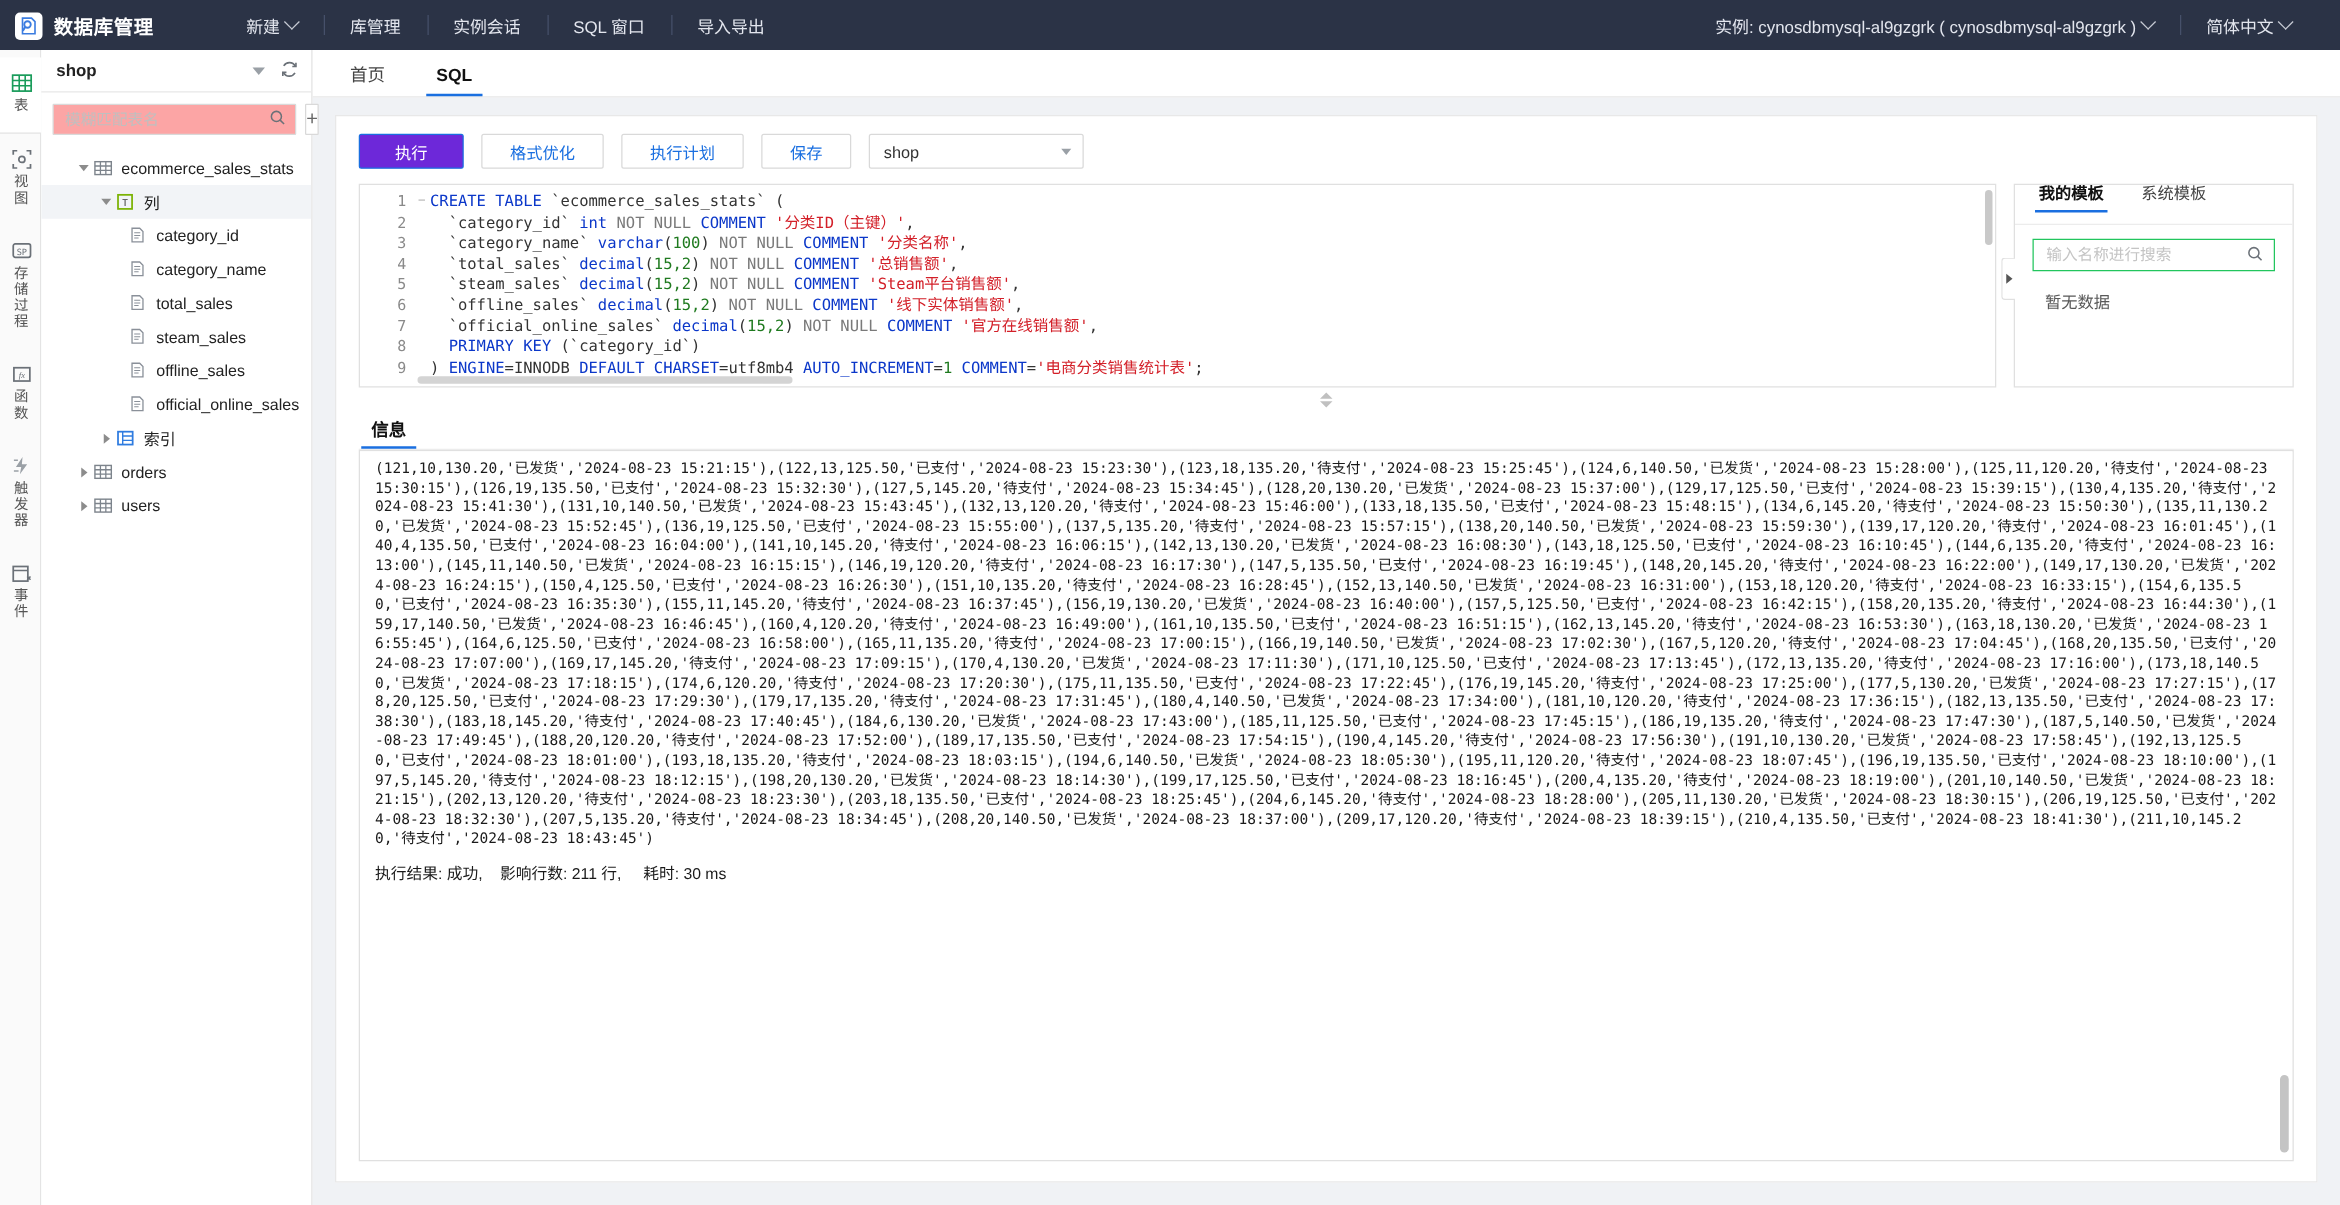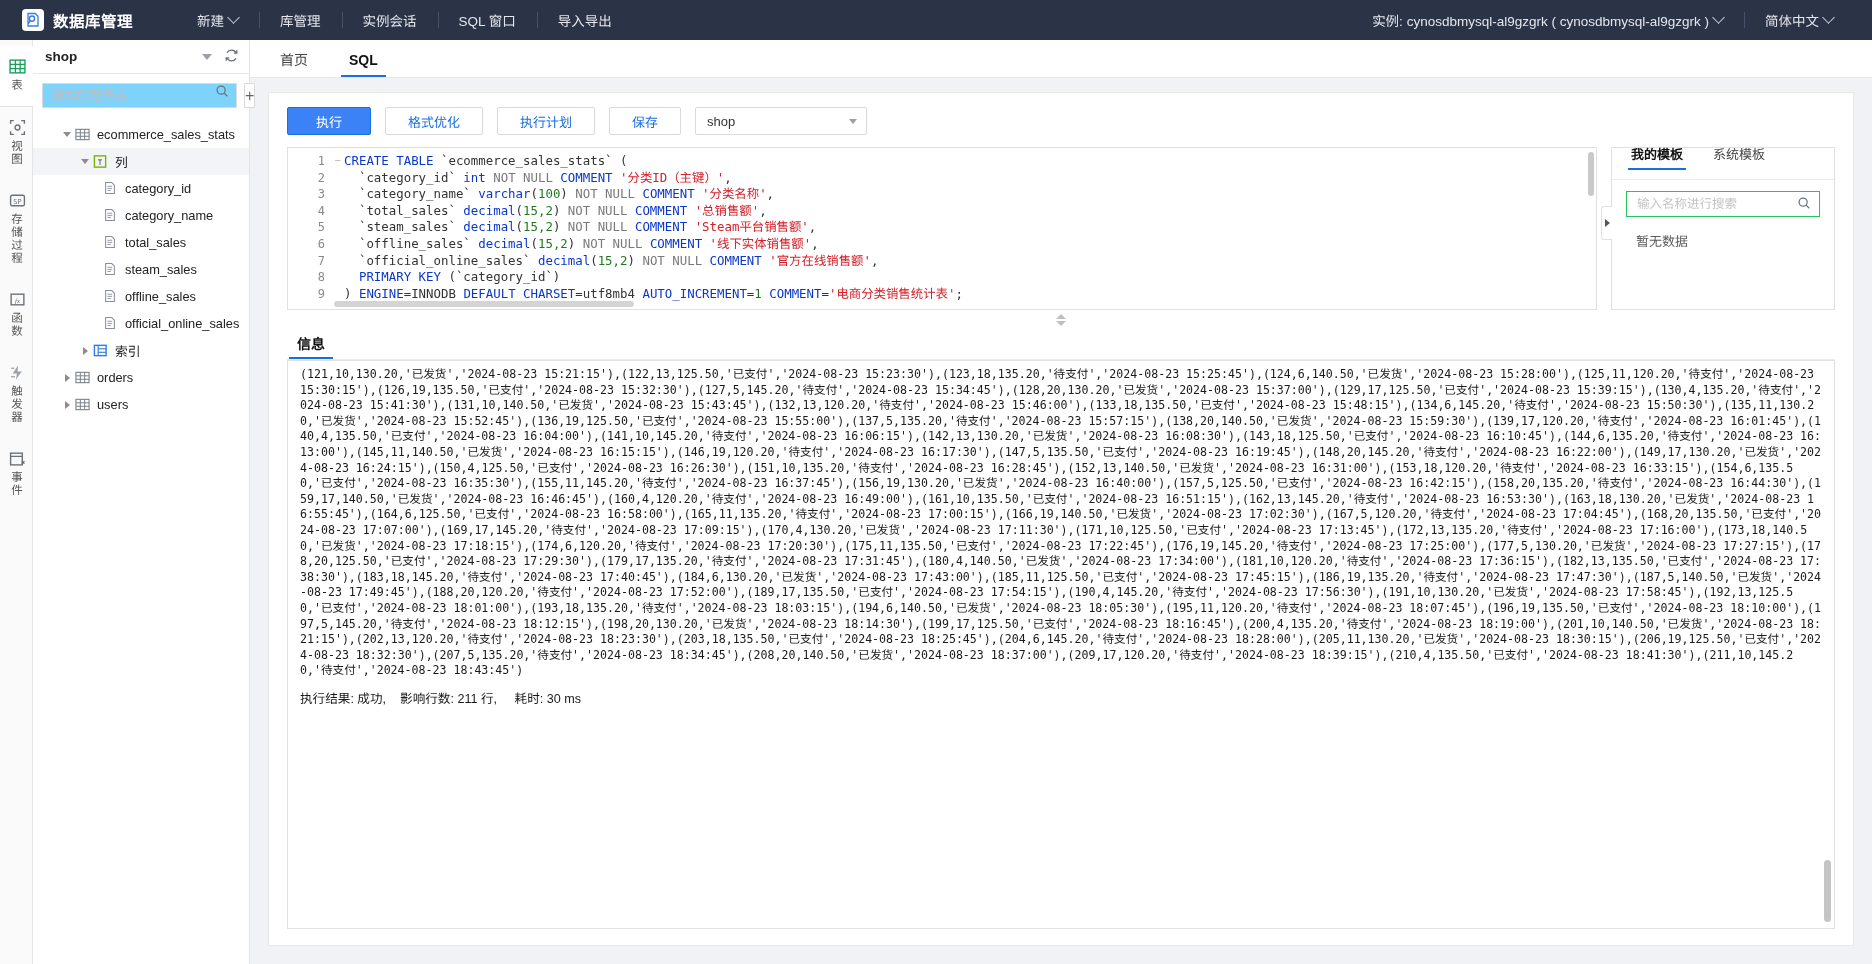--- a/index.html
+++ b/index.html
@@ -19,21 +19,21 @@
     height: 40px;
     background: #2b3346;
     display: flex;
     align-items: center;
     color: #e8eaf0;
     position: relative;
   }
   .brand {
     display: flex; align-items: flex-end;
     gap: 9px;
-    padding-left: 22px;
+    padding-left: 12px;
     width: 176px;
     flex: 0 0 176px;
   }
   .brand-logo {
     width: 22px; height: 22px;
     border-radius: 4px;
     background: #fff;
     position: relative;
     display: flex; align-items: center; justify-content: center;
   }
@@ -134,22 +134,22 @@
   }
   .refresh-ico { cursor: pointer; }
   .search-row {
     display: flex; gap: 7px;
     padding: 9px 9px 7px 9px;
   }
   .search-box {
     flex: 1;
     height: 25px;
     border: 1px solid #d9d9d9;
-    background: #7dd3fc;
-    display: flex; 
+    background: #fca5a5;
+    display: flex; align-items: center;
     padding: 0 7px;
     border-radius: 1px;
   }
   .search-box input {
     flex: 1; border: 0; outline: 0;
     font-size: 12.5px;
     font-family: inherit;
     color: #333;
     background: transparent;
     min-width: 0;
@@ -243,21 +243,21 @@
     background: #fff;
     color: #1a6fe0;
     font-size: 13px;
     font-family: inherit;
     cursor: pointer;
     border-radius: 2px;
     display: flex; align-items: center; justify-content: center;
     white-space: nowrap;
   }
   .btn.primary {
-    background: #3b82f6;
+    background: #6d28d9;
     border-color: #1a6fe0;
     color: #fff;
     padding: 0 28px;
   }
   .select {
     height: 28px;
     width: 172px;
     border: 1px solid #d9d9d9;
     background: #fff;
     border-radius: 2px;

